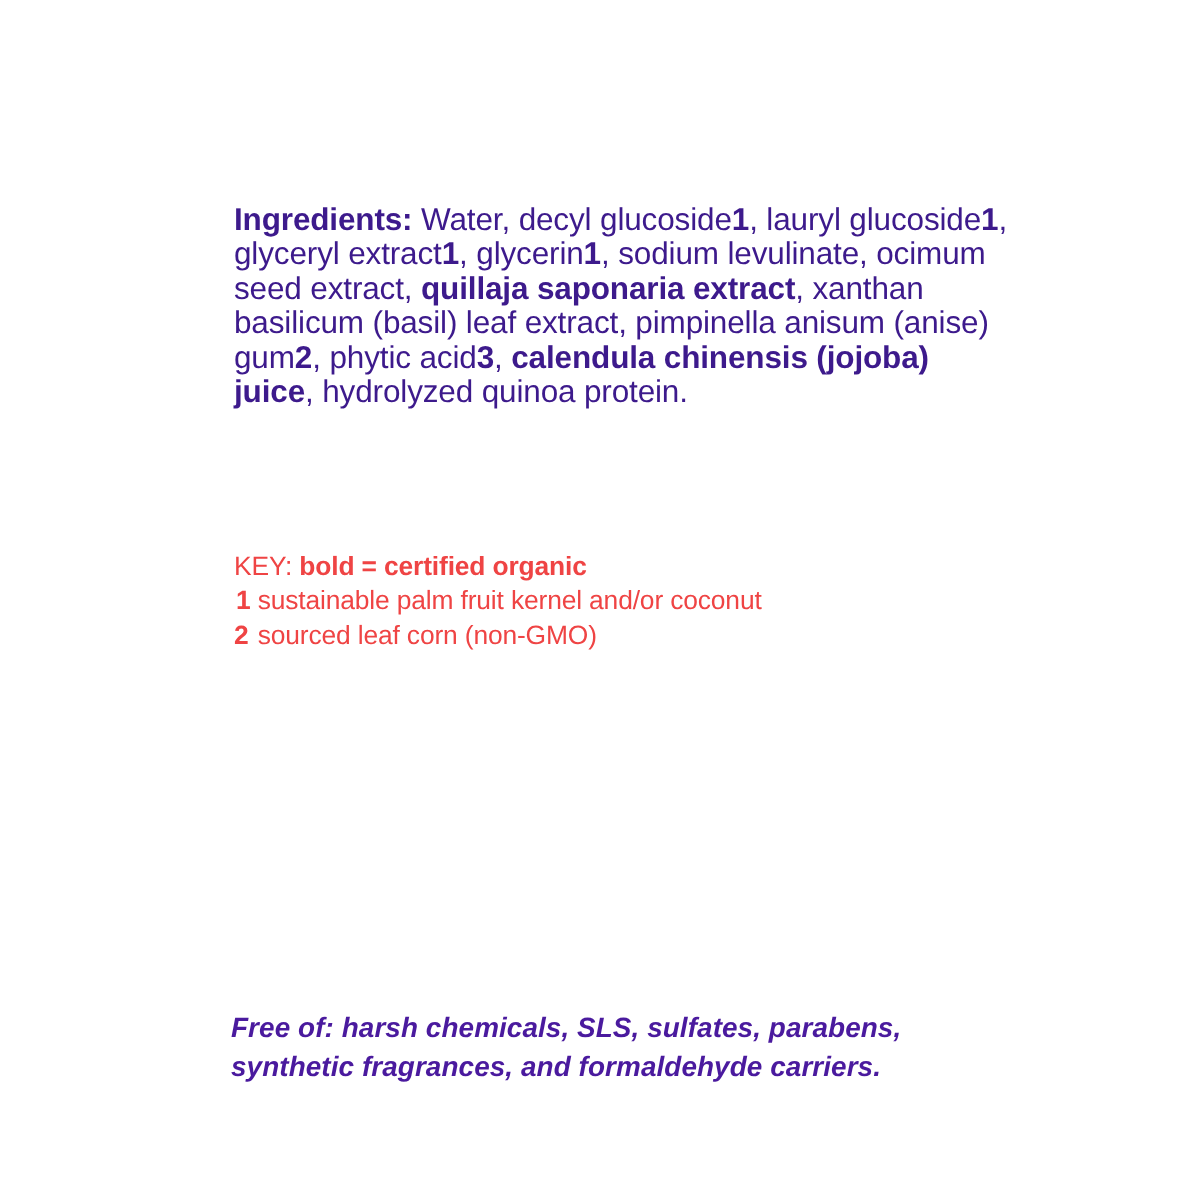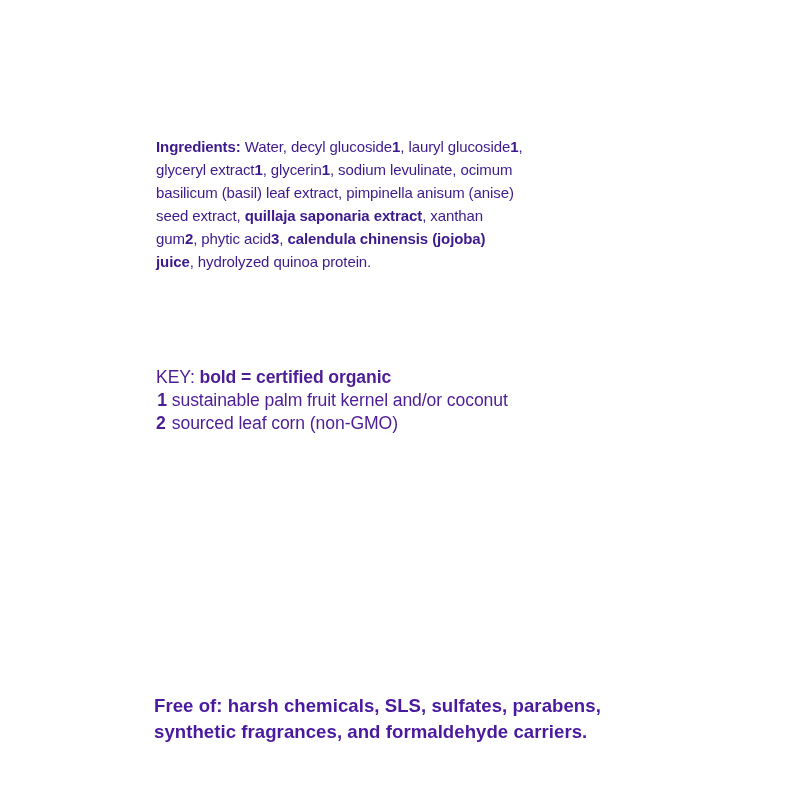--- a/index.html
+++ b/index.html
@@ -13,73 +13,74 @@
       position: relative;
       overflow: hidden;
       font-family: "Liberation Sans", sans-serif;
     }
     .ingredients {
       position: absolute;
       left: 156px;
       top: 135px;
       width: 560px;
       color: #3d1a8c;
-      font-size: 15px;
+      font-size: 21px;
       line-height: 23px;
       letter-spacing: -0.1px;
     }
     .line {
       display: block;
       white-space: nowrap;
     }
     .b {
       font-weight: bold;
     }
     .key {
       position: absolute;
       left: 156px;
       top: 366px;
       width: 560px;
-      color: #4c1d95;
+      color: #ef4444;
       font-size: 17.6px;
       line-height: 23px;
       letter-spacing: -0.1px;
     }
     .key .footnote-num {
       font-weight: bold;
       display: inline-block;
       min-width: 11px;
     }
     .free-of {
       position: absolute;
       left: 154px;
-      top: 693px;
+      top: 672px;
       width: 600px;
       color: #4a1a9e;
       font-size: 18.6px;
       line-height: 26px;
       font-weight: bold;
       letter-spacing: 0.05px;
+      font-style: italic;
     }
   </style>
 </head>
 <body>
 
 <div class="ingredients">
   <span class="line">
     <span class="b">Ingredients:</span><span> Water, decyl glucoside</span><span class="b">1</span><span>, lauryl glucoside</span><span class="b">1</span><span>,</span>
   </span>
   <span class="line">
     <span>glyceryl extract</span><span class="b">1</span><span>, glycerin</span><span class="b">1</span><span>, sodium levulinate, ocimum</span>
   </span>
   <span class="line">
-    <span>basilicum (basil) leaf extract, pimpinella anisum (anise)</span>
+    <span>seed extract, </span><span class="b">quillaja saponaria extract</span><span>, xanthan</span>
   </span>
   <span class="line">
-    <span>seed extract, </span><span class="b">quillaja saponaria extract</span><span>, xanthan</span>
+    <span>basilicum (basil) leaf extract, pimpinella anisum (anise)</span>
   </span>
   <span class="line">
     <span>gum</span><span class="b">2</span><span>, phytic acid</span><span class="b">3</span><span>, </span><span class="b">calendula chinensis (jojoba)</span>
   </span>
   <span class="line">
     <span class="b">juice</span><span>, hydrolyzed quinoa protein.</span>
   </span>
 </div>
 
 <div class="key">

